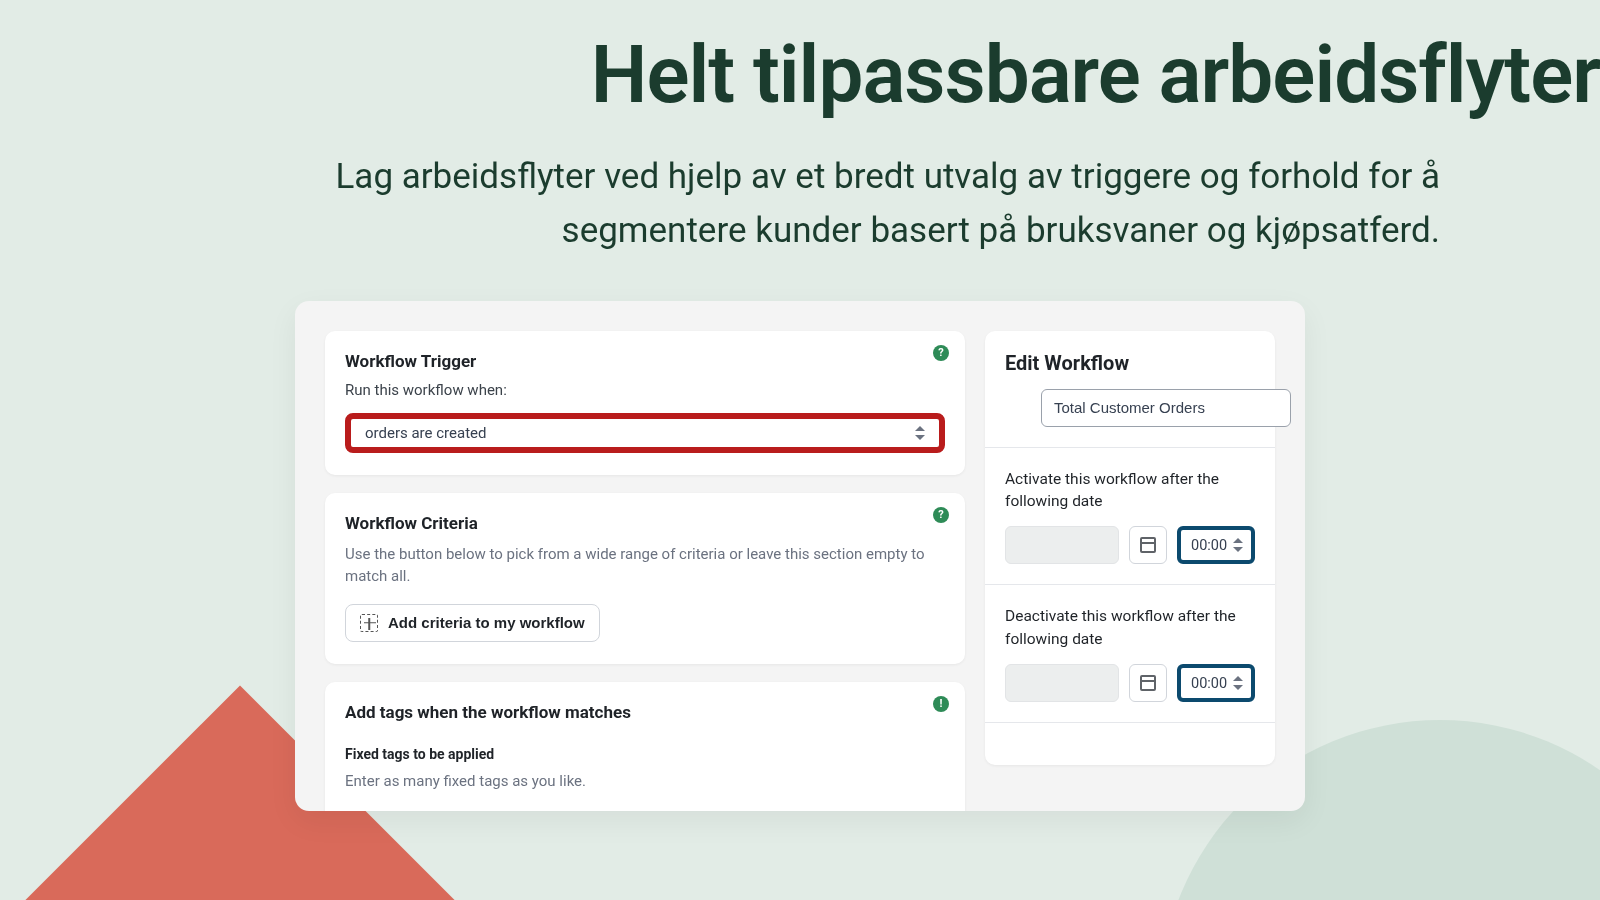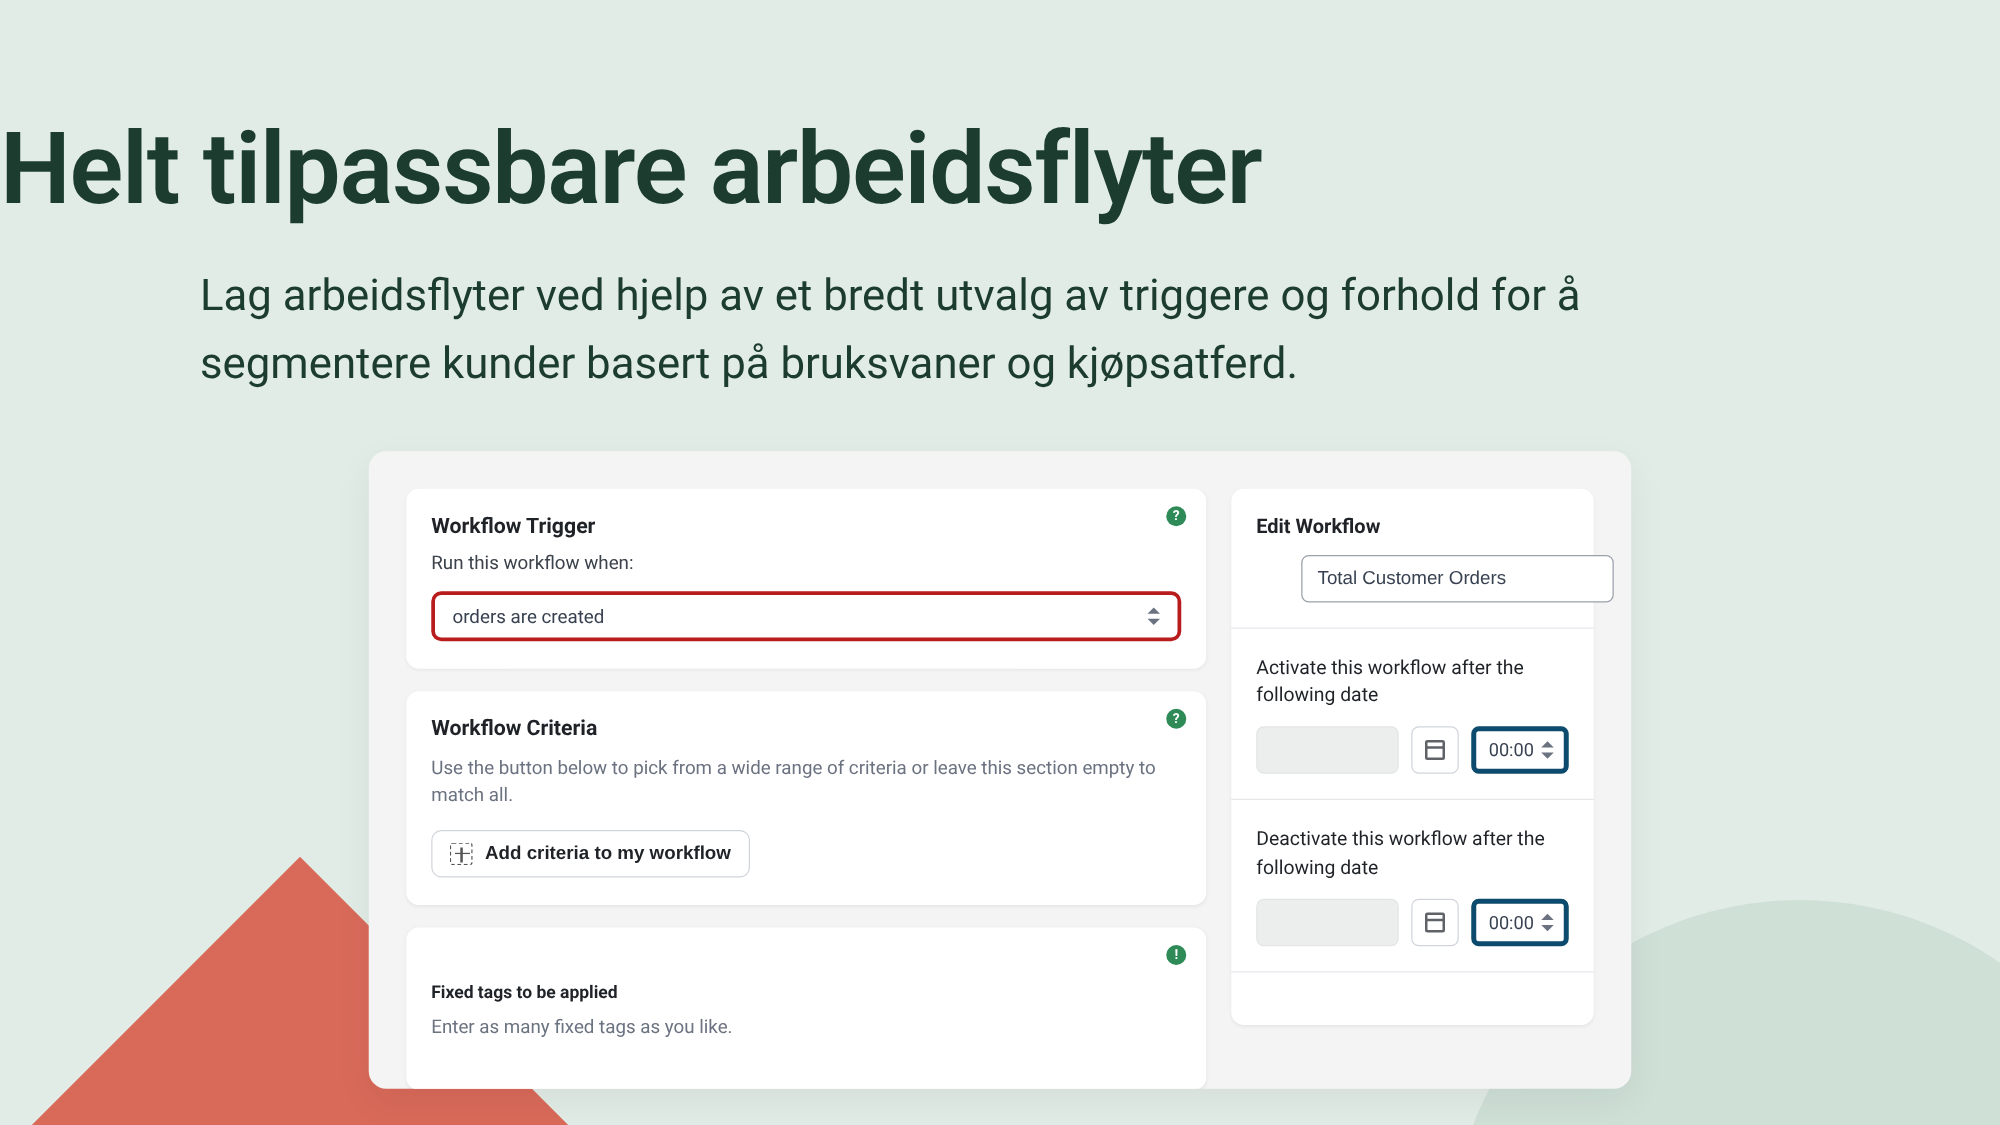--- a/index.html
+++ b/index.html
@@ -23,22 +23,22 @@
     width: 560px;
     height: 560px;
     background: #cfe0d7;
     border-radius: 50%;
     z-index: 0;
   }
 
   .hero {
     position: relative;
     z-index: 1;
-    text-align: left;
-    padding-top: 88px;
+    text-align: right;
+    padding-top: 28px;
   }
   .hero h1 {
     color: #1b3c2e;
     font-size: 80px;
     font-weight: 600;
     letter-spacing: -1px;
   }
   .hero p {
     color: #1b3c2e;
     font-size: 35px;
@@ -105,21 +105,21 @@
     font-size: 11px;
     font-weight: 700;
     display: flex;
     align-items: center;
     justify-content: center;
     line-height: 1;
   }
 
   .select {
     margin-top: 14px;
-    border: 3px solid #b91c1c;
+    border: 6px solid #b91c1c;
     border-radius: 8px;
     height: 40px;
     display: flex;
     align-items: center;
     justify-content: space-between;
     padding: 0 14px;
     font-size: 15px;
     color: #374151;
     background: #fff;
     cursor: pointer;
@@ -172,21 +172,21 @@
     margin-top: 24px;
   }
 
   
   .right-card {
     background: #ffffff;
     border-radius: 10px;
     box-shadow: 0 1px 3px rgba(0,0,0,0.06);
     padding: 20px 20px 22px 20px;
   }
-  .right-title { font-size: 16px; font-weight: 700; color: #1f2328; }
+  .right-title { font-size: 20px; font-weight: 700; color: #1f2328; }
   .text-input {
     width: 100%;
     border: 1px solid #9aa1ab;
     border-radius: 6px;
     height: 38px;
     padding: 0 12px;
     font-size: 15px;
     color: #374151;
     margin-top: 14px;
     background: #fff;
@@ -275,20 +275,21 @@
       <div class="card-title">Workflow Criteria</div>
       <div class="card-help">Use the button below to pick from a wide range of criteria or leave this section empty to match all.</div>
       <button class="btn">
         <span class="dashed-plus"></span>
         <span>Add criteria to my workflow</span>
       </button>
     </div>
 
     <div class="card" style="padding-bottom:40px;">
       <div class="help-badge">!</div>
+      <div class="card-title">Add tags when the workflow matches</div>
       <div class="section-sub">Fixed tags to be applied</div>
       <div class="card-help" style="margin-top:8px;">Enter as many fixed tags as you like.</div>
     </div>
 
   </div>
 
   <div class="col-right">
     <div class="right-card">
       <div class="right-title">Edit Workflow</div>
       <input class="text-input" type="text" value="Total Customer Orders" style="">

